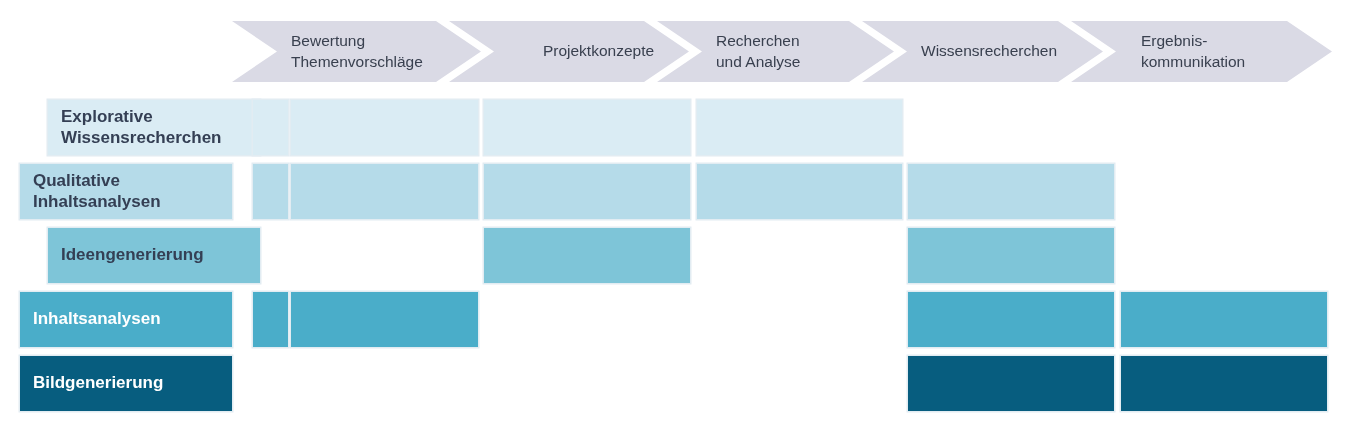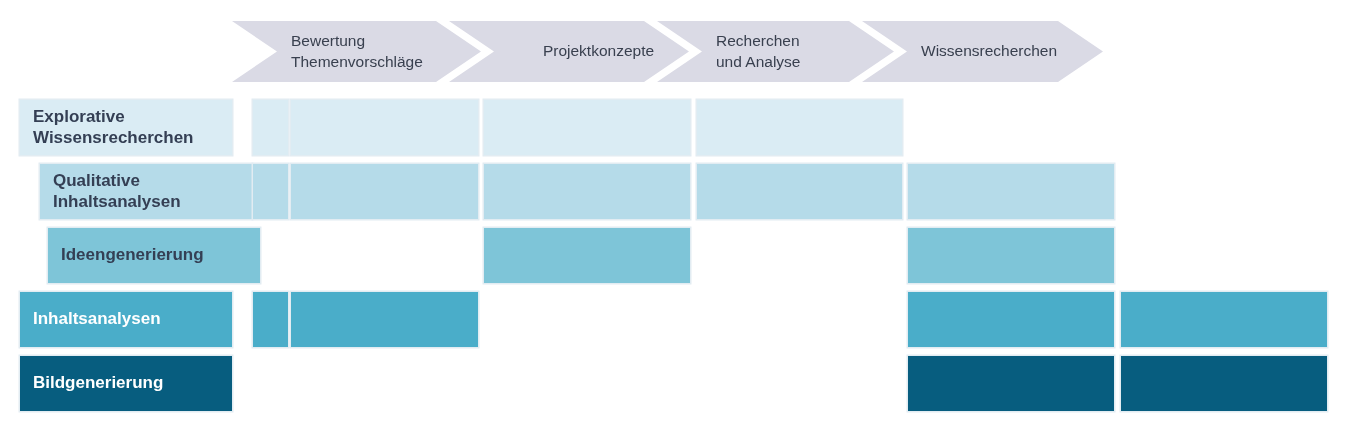--- a/index.html
+++ b/index.html
@@ -61,28 +61,32 @@
   <div class="arrow a2">
     <span>Projektkonzepte</span>
   </div>
   <div class="arrow a3">
     <span>Recherchen
 und Analyse</span>
   </div>
   <div class="arrow a4">
     <span>Wissensrecherchen</span>
   </div>
+  <div class="arrow a5">
+    <span>Ergebnis-
+kommunikation</span>
+  </div>
 
   <div>
-      <div class="row-label dark" style="background: rgb(218, 236, 244); top: 100px;">Explorative Wissensrecherchen</div>
+      <div class="row-label dark" style="background: rgb(218, 236, 244); top: 100px; margin-left: 28px;">Explorative Wissensrecherchen</div>
       <div class="cell seg-p1a" style="background: rgb(218, 236, 244); top: 100px;"></div>
       <div class="cell seg-p1b" style="background: rgb(218, 236, 244); top: 100px;"></div>
       <div class="cell seg-p2" style="background: rgb(218, 236, 244); top: 100px;"></div>
       <div class="cell seg-p3" style="background: rgb(218, 236, 244); top: 100px;"></div>
-      <div class="row-label dark" style="background: rgb(181, 219, 233); top: 164px; margin-left: 20px;">Qualitative Inhaltsanalysen</div>
+      <div class="row-label dark" style="background: rgb(181, 219, 233); top: 164px;">Qualitative Inhaltsanalysen</div>
       <div class="cell seg-p1a" style="background: rgb(181, 219, 233); top: 164px;"></div>
       <div class="cell seg-p1b" style="background: rgb(181, 219, 233); top: 164px;"></div>
       <div class="cell seg-p2" style="background: rgb(181, 219, 233); top: 164px;"></div>
       <div class="cell seg-p3" style="background: rgb(181, 219, 233); top: 164px;"></div>
       <div class="cell seg-p4" style="background: rgb(181, 219, 233); top: 164px;"></div>
       <div class="row-label dark" style="background: rgb(126, 197, 216); top: 228px; margin-left: 28px;">Ideengenerierung</div>
       <div class="cell seg-p2" style="background: rgb(126, 197, 216); top: 228px;"></div>
       <div class="cell seg-p4" style="background: rgb(126, 197, 216); top: 228px;"></div>
       <div class="row-label light" style="background: rgb(74, 173, 201); top: 292px;">Inhaltsanalysen</div>
       <div class="cell seg-p1a" style="background: rgb(74, 173, 201); top: 292px;"></div>

